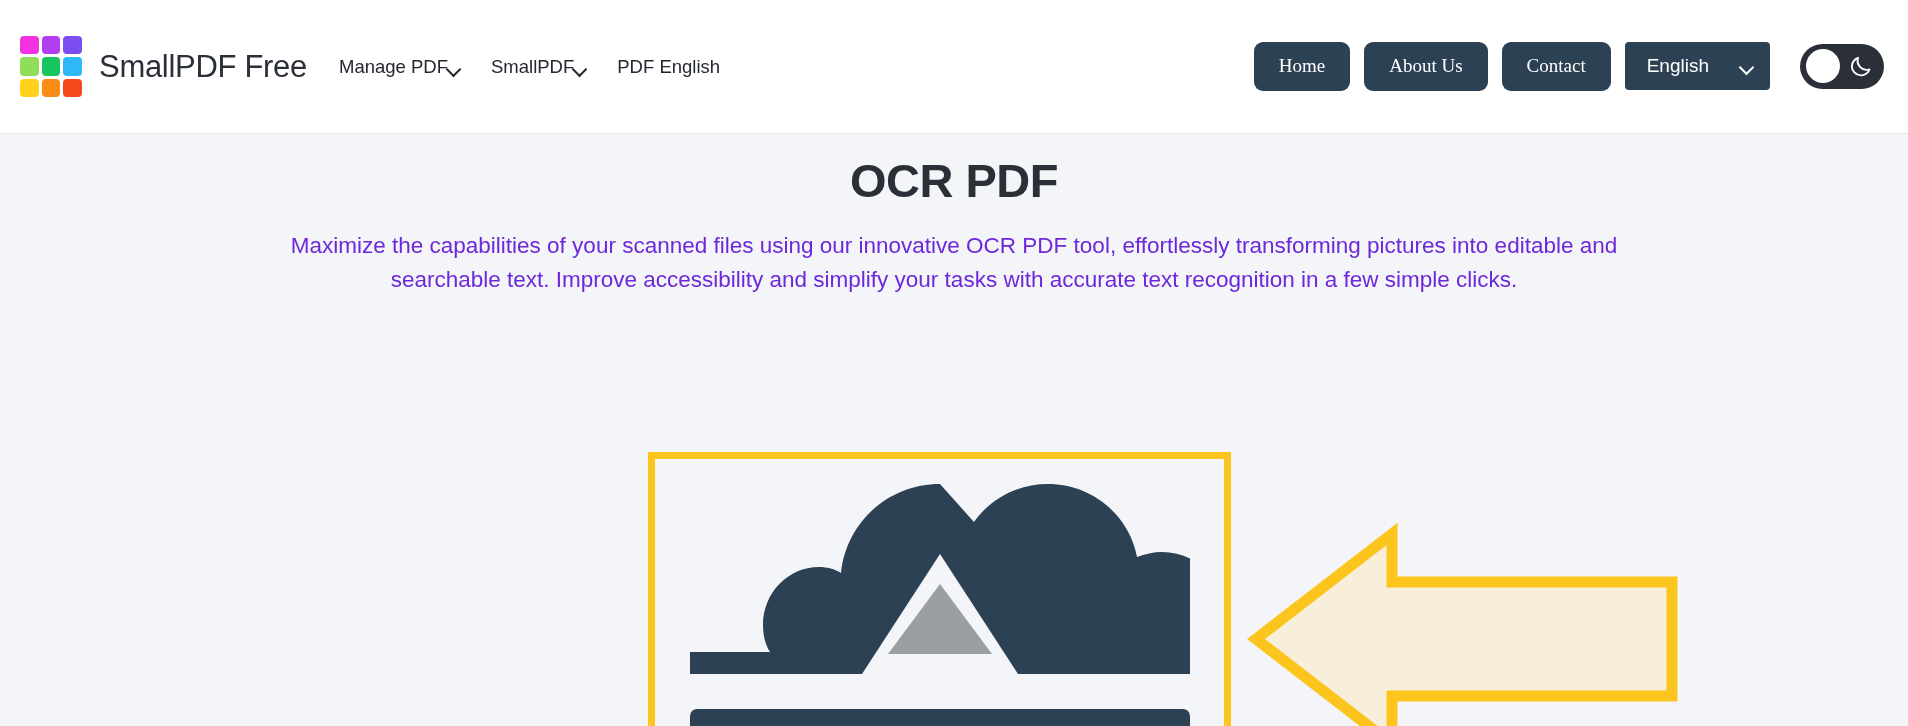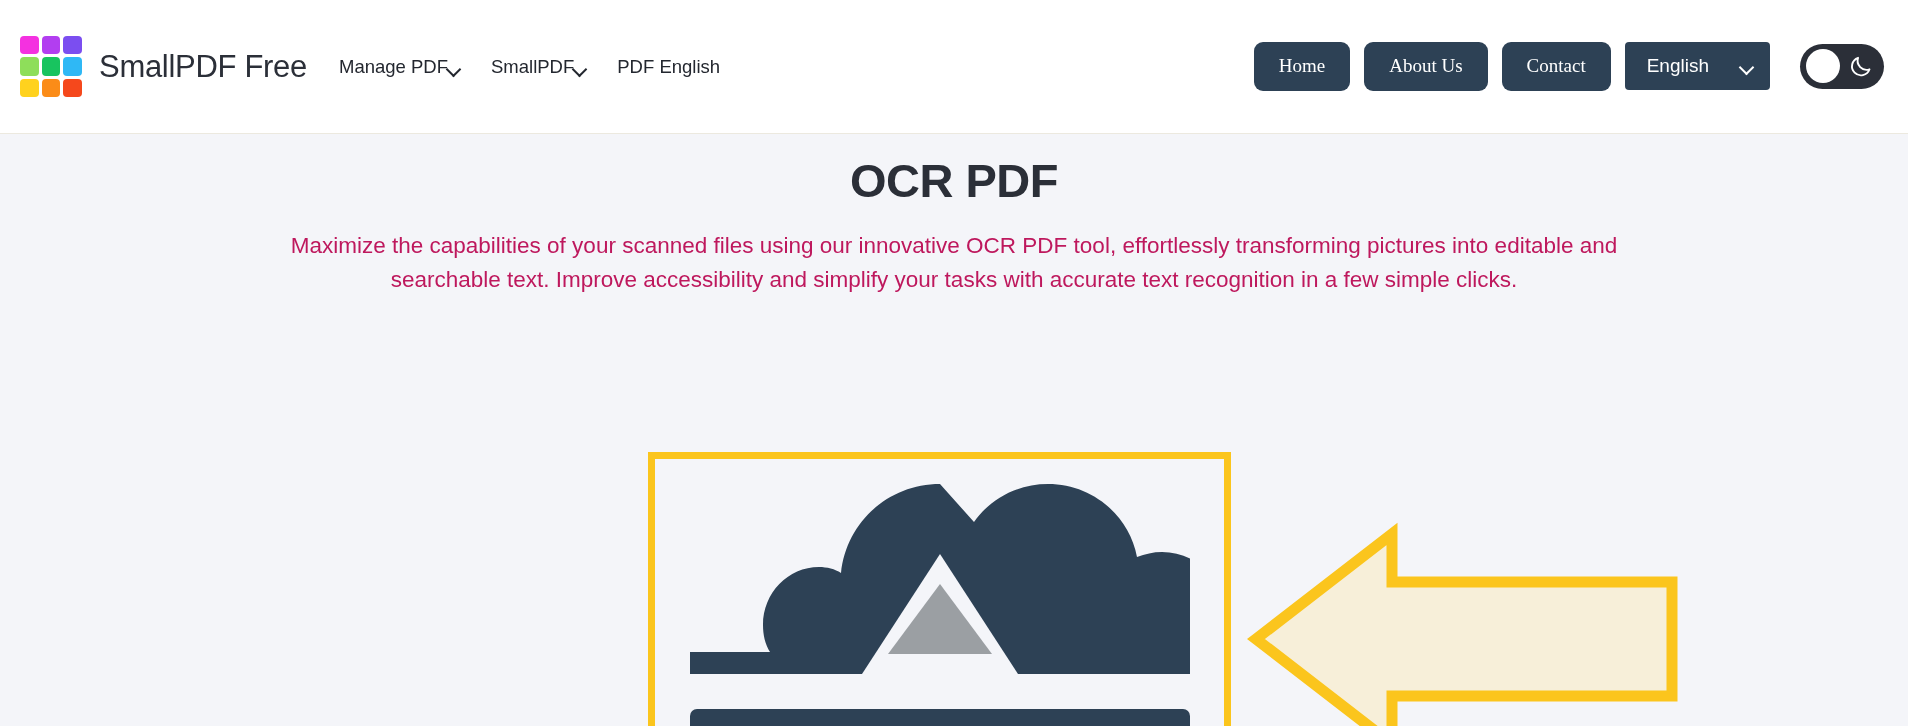--- a/index.html
+++ b/index.html
@@ -184,21 +184,21 @@
     letter-spacing: -0.5px;
     margin-bottom: 21px;
   }
 
   .page-desc {
     width: 1360px;
     margin: 0 auto;
     text-align: center;
     font-size: 22.5px;
     line-height: 34px;
-    color: #be185d;
+    color: #6d28d9;
     font-weight: 400;
   }
 
   
   .dropzone {
     position: absolute;
     left: 648px;
     top: 318px;
     width: 583px;
     height: 396px;

